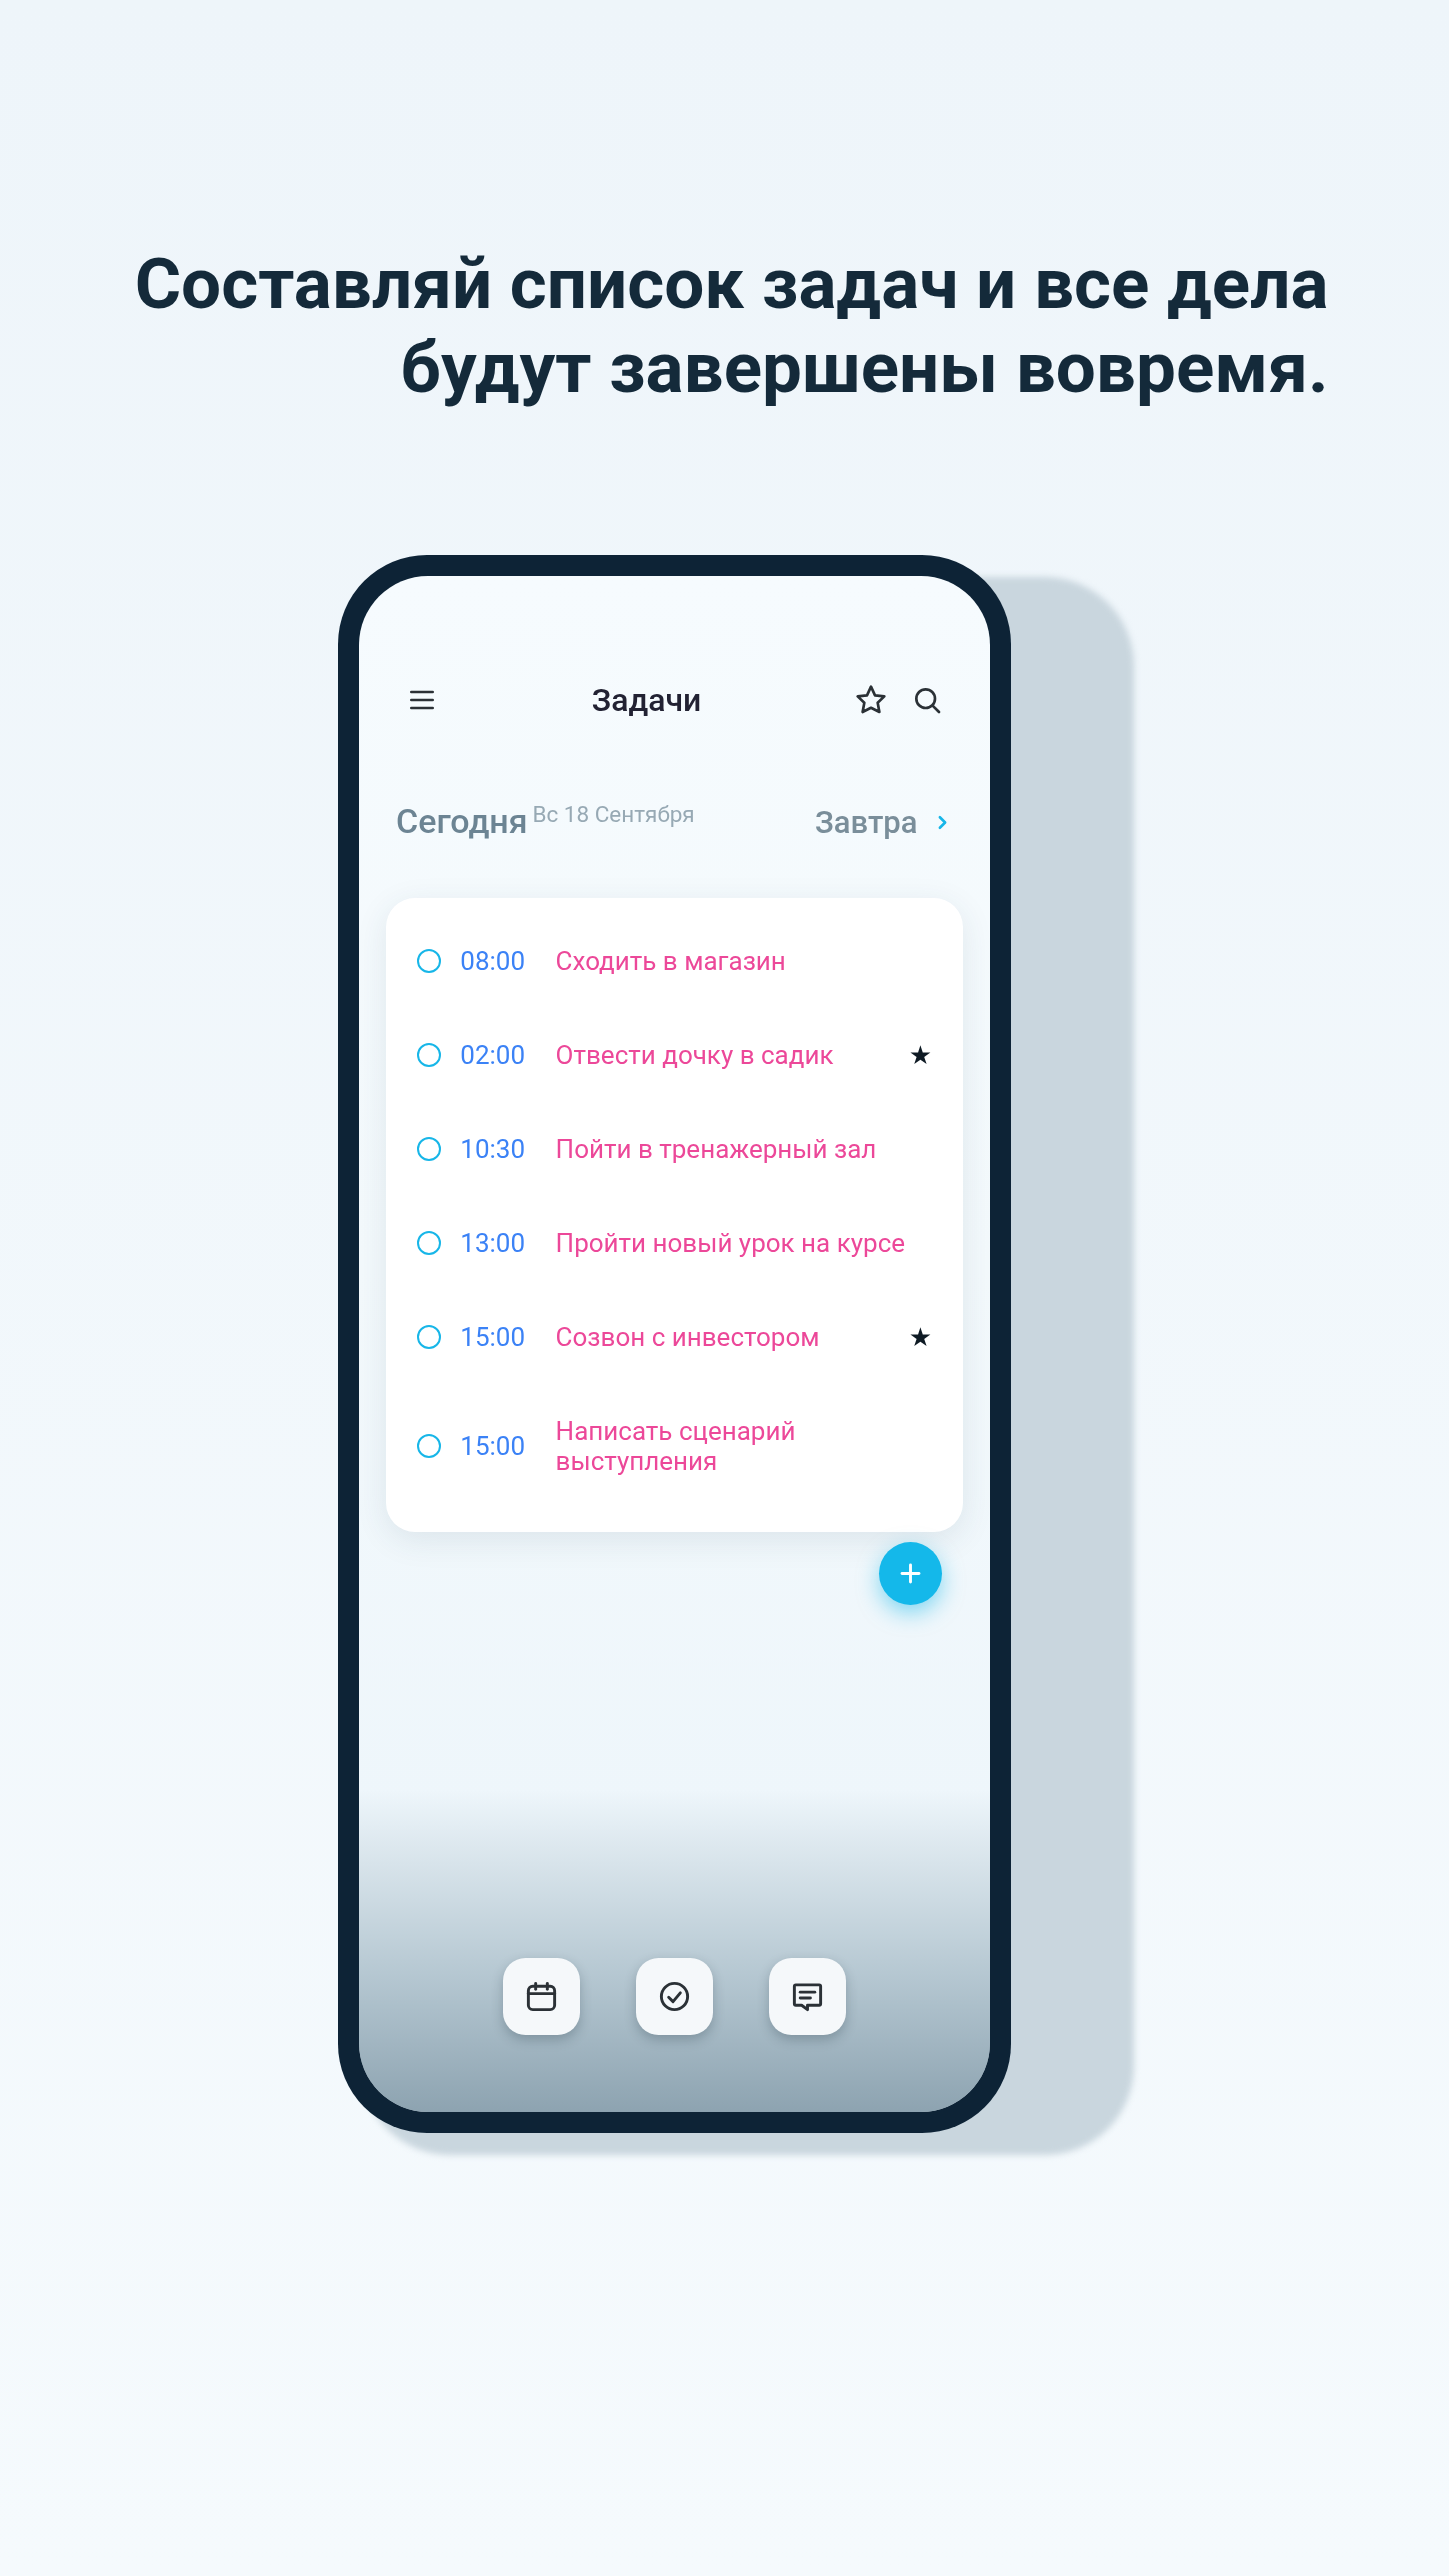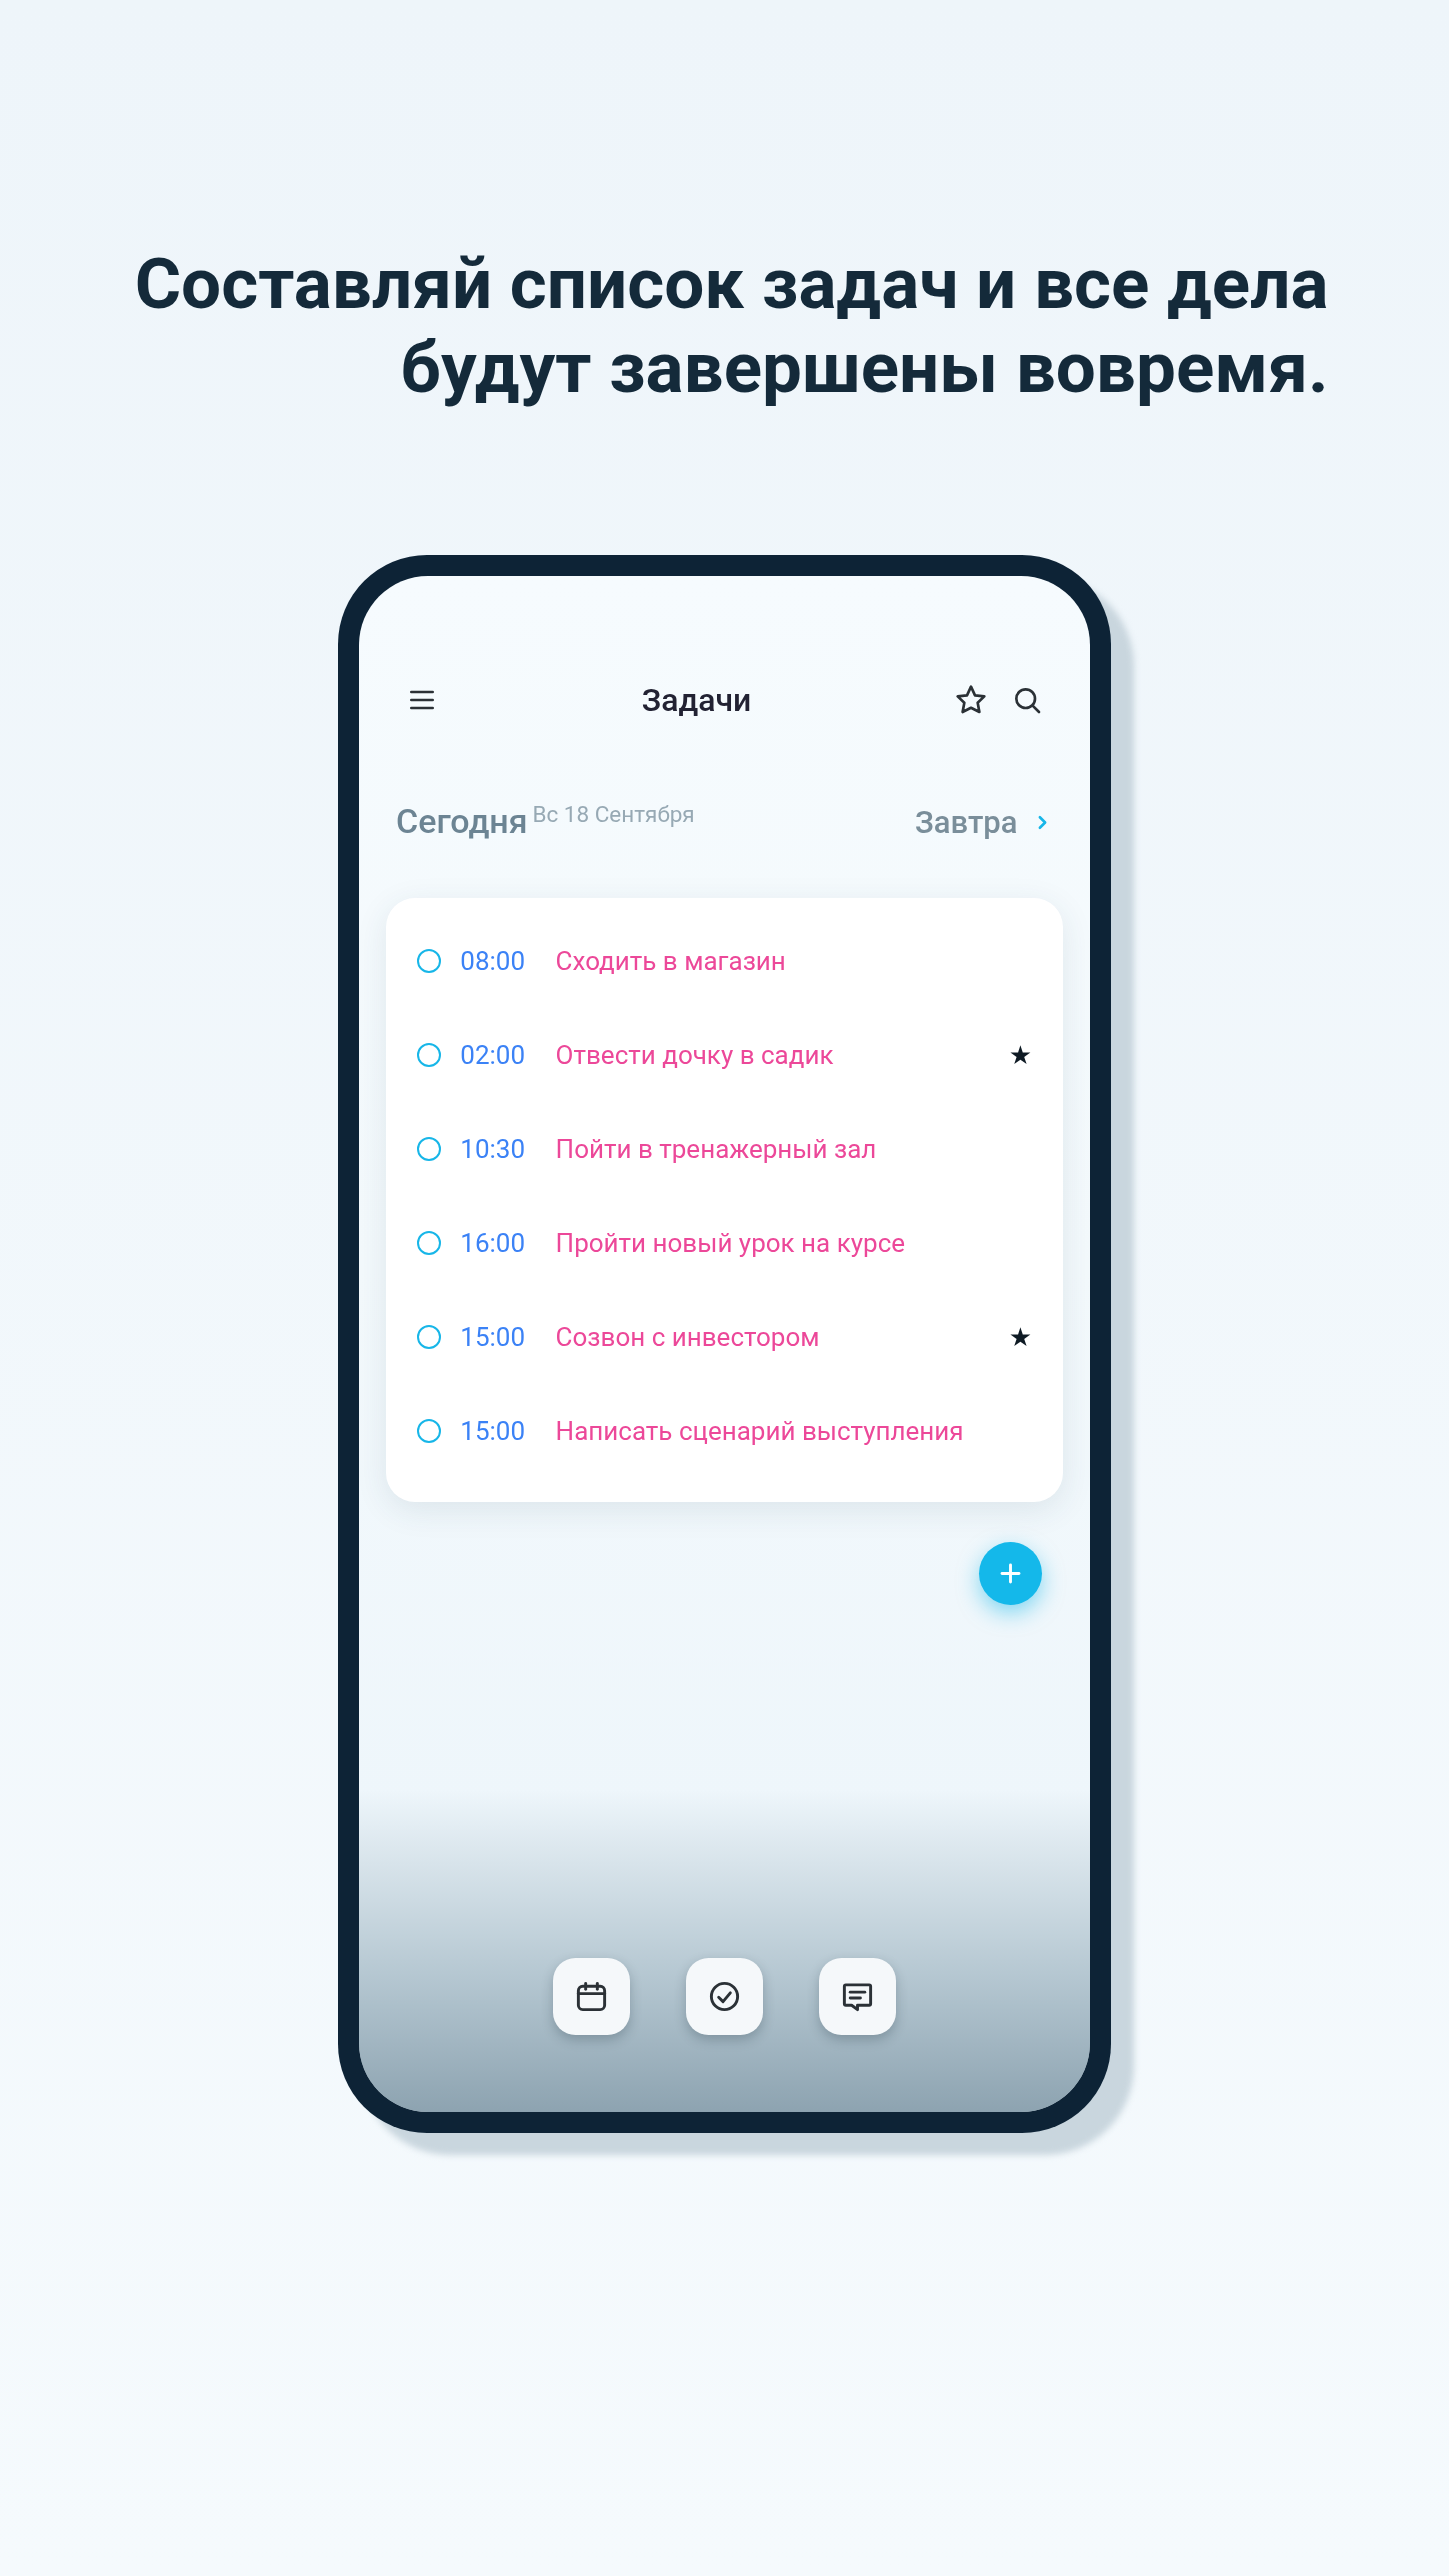--- a/index.html
+++ b/index.html
@@ -29,21 +29,21 @@
     position: absolute;
     top: 22.5px; left: 22.5px;
     width: 773px; height: 1578px;
     border-radius: 89px;
     background: #c9d6de;
     filter: blur(3.2px);
   }
   .phone {
     position: absolute;
     top: 0; left: 0;
-    width: 773px; height: 1578px;
+    width: 673px; height: 1578px;
     border-radius: 89px;
     background: #0d2336;
     padding: 21px;
   }
   .screen {
     width: 100%; height: 100%;
     border-radius: 69px;
     background: linear-gradient(180deg, #f6fbfe 0%, #f3f9fc 45%, #eef6fb 80%);
     position: relative;
     overflow: hidden;
@@ -219,21 +219,21 @@
           <span class="title">Отвести дочку в садик</span>
           <span class="star">★</span>
         </div>
         <div class="task">
           <span class="circle"></span>
           <span class="time">10:30</span>
           <span class="title">Пойти в тренажерный зал</span>
         </div>
         <div class="task">
           <span class="circle"></span>
-          <span class="time">16:00</span>
+          <span class="time">13:00</span>
           <span class="title">Пройти новый урок на курсе</span>
         </div>
         <div class="task">
           <span class="circle"></span>
           <span class="time">15:00</span>
           <span class="title">Созвон с инвестором</span>
           <span class="star">★</span>
         </div>
         <div class="task">
           <span class="circle"></span>

